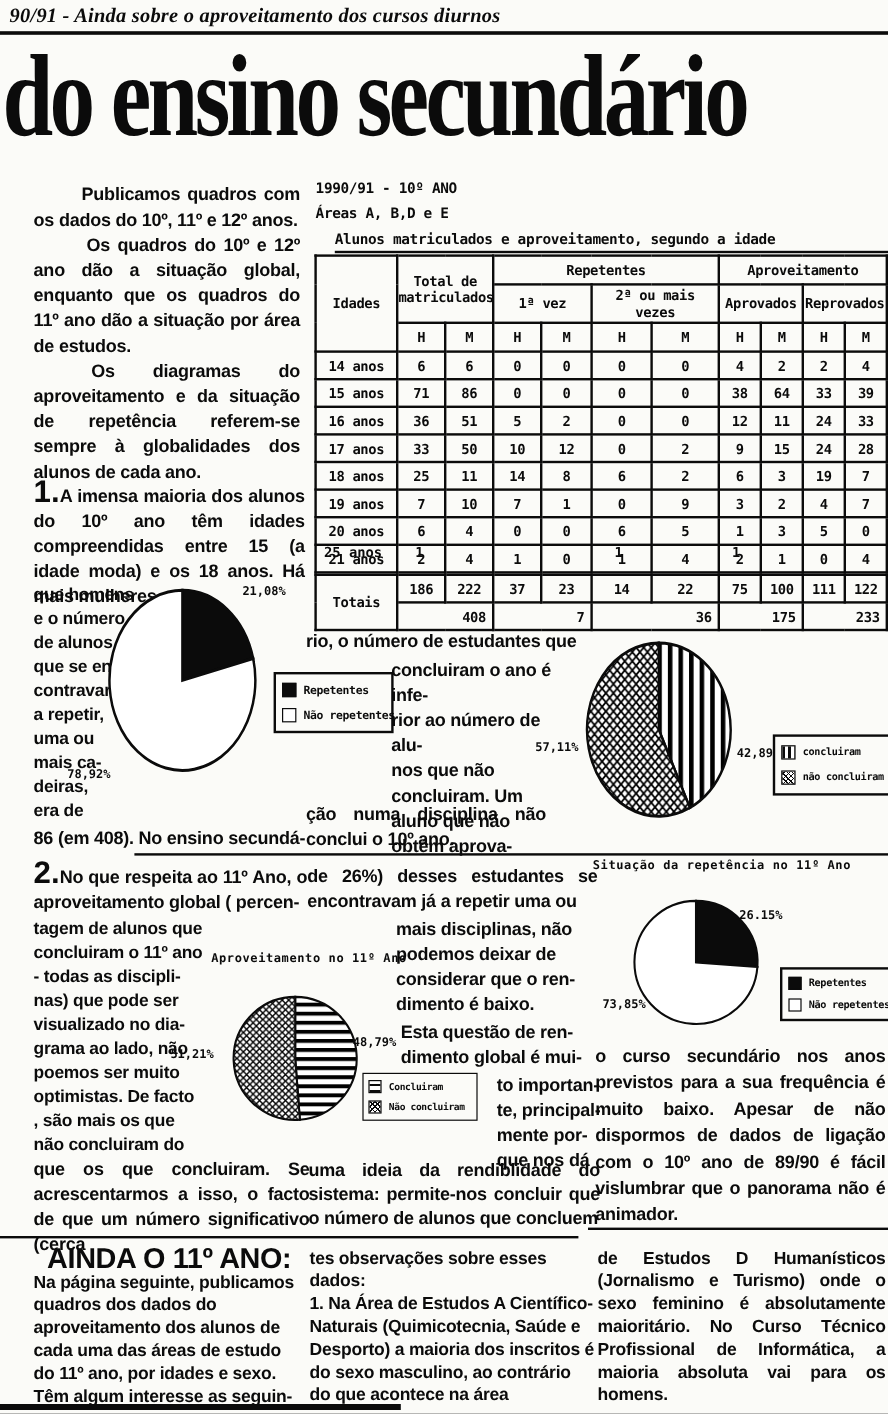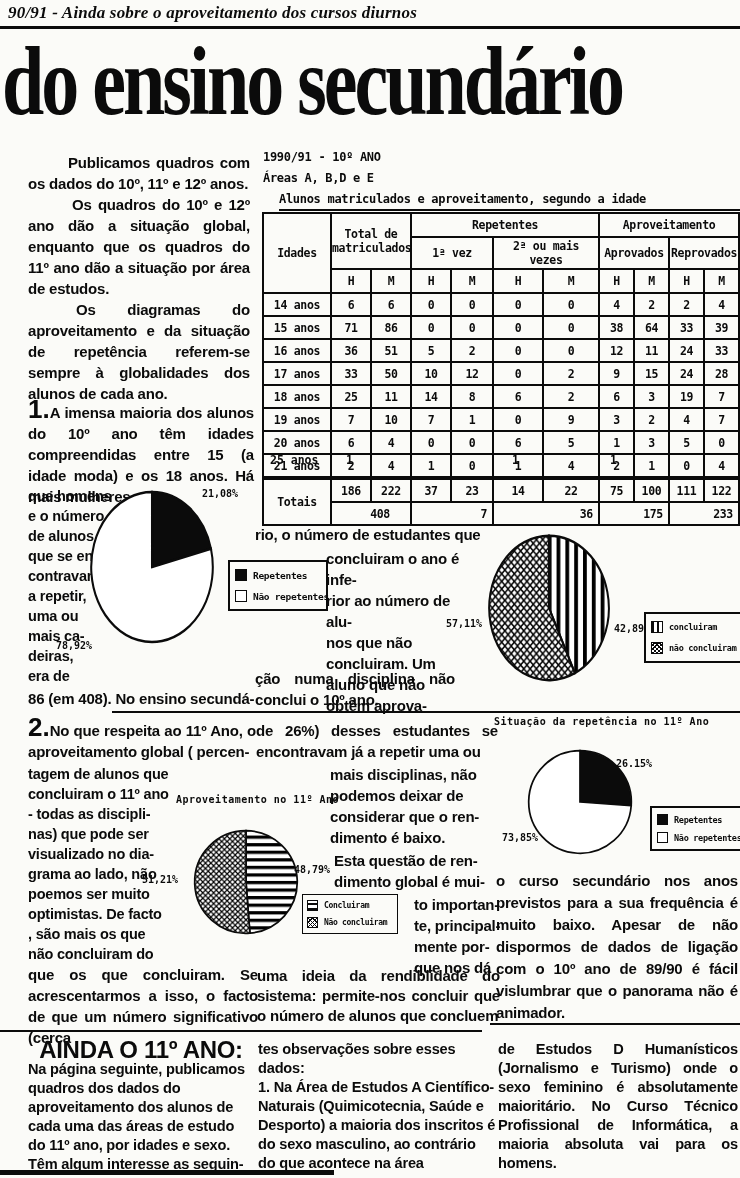--- a/index.html
+++ b/index.html
@@ -233,21 +233,21 @@
         <td>37</td>
         <td>23</td>
         <td>14</td>
         <td>22</td>
         <td>75</td>
         <td>100</td>
         <td>111</td>
         <td>122</td>
       </tr>
       <tr>
-        <td colspan="2" style="text-align:right;padding-right:20px;">408</td>
+        <td colspan="2" style="text-align:right;padding-right:5px;">408</td>
         <td colspan="2" style="text-align:right;padding-right:5px;">7</td>
         <td colspan="2" style="text-align:right;padding-right:5px;">36</td>
         <td colspan="2" style="text-align:right;padding-right:5px;">175</td>
         <td colspan="2" style="text-align:right;padding-right:5px;">233</td>
       </tr>
     </tbody>
   </table>
 
   <div class="abs body-txt" style="left:28px;top:402px;width:226px;"><span class="dropnum">1.</span><span>A imensa maioria dos alunos do 10º ano têm idades compreendidas entre 15 (a idade moda) e os 18 anos.  Há mais mulheres</span></div>
   <div class="abs body-txt pre" style="left:28px;top:486px;width:84px;line-height:20px;font-size:14.5px;">que homens

